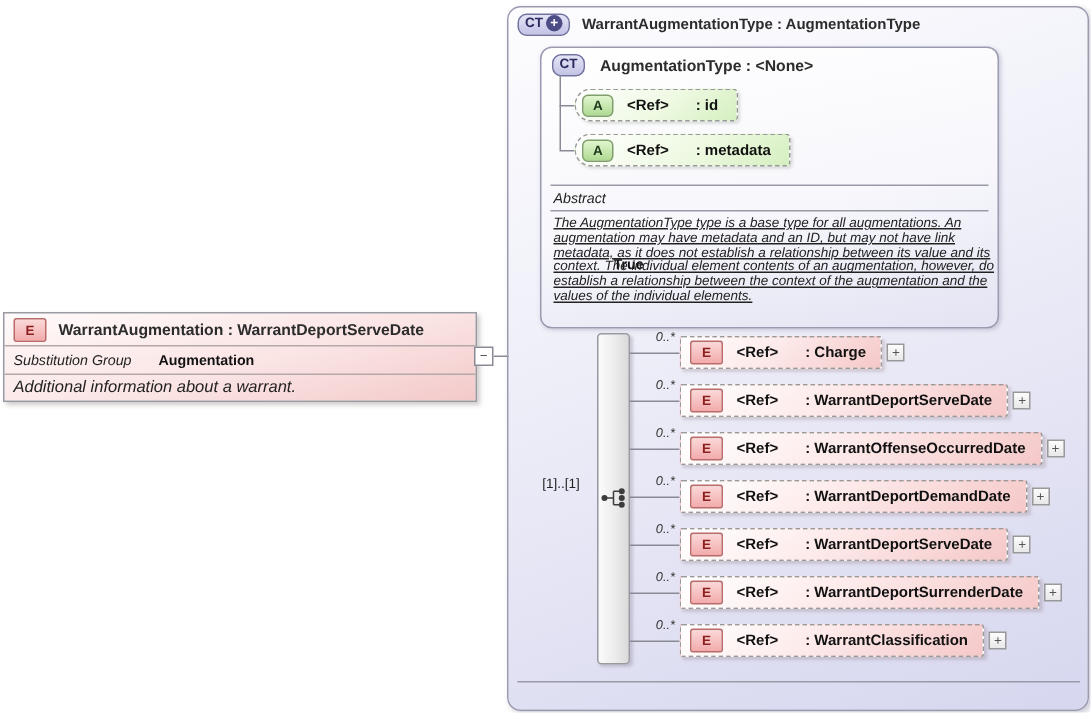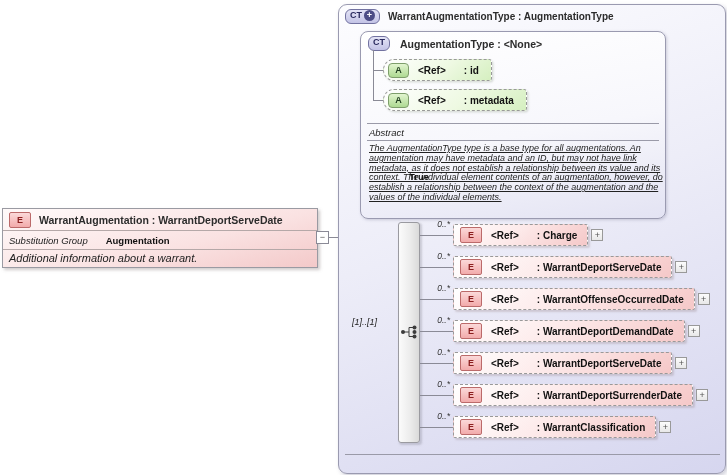--- a/index.html
+++ b/index.html
@@ -51,22 +51,22 @@
   .iname{font-size:10px;font-weight:bold;color:#111;margin-left:18px;white-space:nowrap;}
   .sepline{position:absolute;left:6px;width:292px;height:1px;background:#9a9aa8;}
   #abslabel{position:absolute;left:8px;top:95px;font-style:italic;font-size:9.5px;color:#222;}
   #absvalue{position:absolute;left:48px;top:95px;font-weight:bold;font-size:9.5px;color:#111;margin-top:44px;}
   #basedesc{position:absolute;left:8px;top:112px;width:294px;font-style:italic;font-size:9px;line-height:9.8px;color:#222;text-decoration:underline;}
   
   #seqbar{position:absolute;left:398px;top:222px;width:22px;height:221px;border:1px solid #9a9aa0;border-radius:3px;
     box-sizing:border-box;background:linear-gradient(to right,#fbfbfb 0%,#ececec 55%,#dadada 100%);
     box-shadow:1.5px 1.5px 2px rgba(100,100,110,.25);}
   #seqicon{position:absolute;left:400px;top:325px;}
-  #cardlabel{position:absolute;left:352px;top:317px;width:44px;text-align:left;
-    font-style:italic;font-size:9px;color:#222;white-space:nowrap;}
+  #cardlabel{position:absolute;left:352px;top:317px;width:44px;text-align:center;
+    font-size:9px;color:#222;white-space:nowrap;}
   
   .el-row{position:absolute;left:420px;height:22px;display:flex;align-items:center;}
   .occurs{position:absolute;left:4px;top:-5px;width:26px;text-align:right;
     font-style:italic;font-size:8.5px;color:#333;}
   .hconn{width:33px;height:1px;background:#8a8a96;flex:0 0 auto;}
   .el-box{display:inline-flex;align-items:center;height:22px;padding:0 10px 0 6px;box-sizing:border-box;
     border:1px dashed #999;border-radius:2px;
     background:linear-gradient(140deg,#ffffff 0%,#fdeaea 45%,#f5c8c8 100%);
     box-shadow:2px 2px 2px rgba(120,90,90,.22);}
   .plus{display:inline-flex;align-items:center;justify-content:center;width:12px;height:12px;margin-left:3px;

